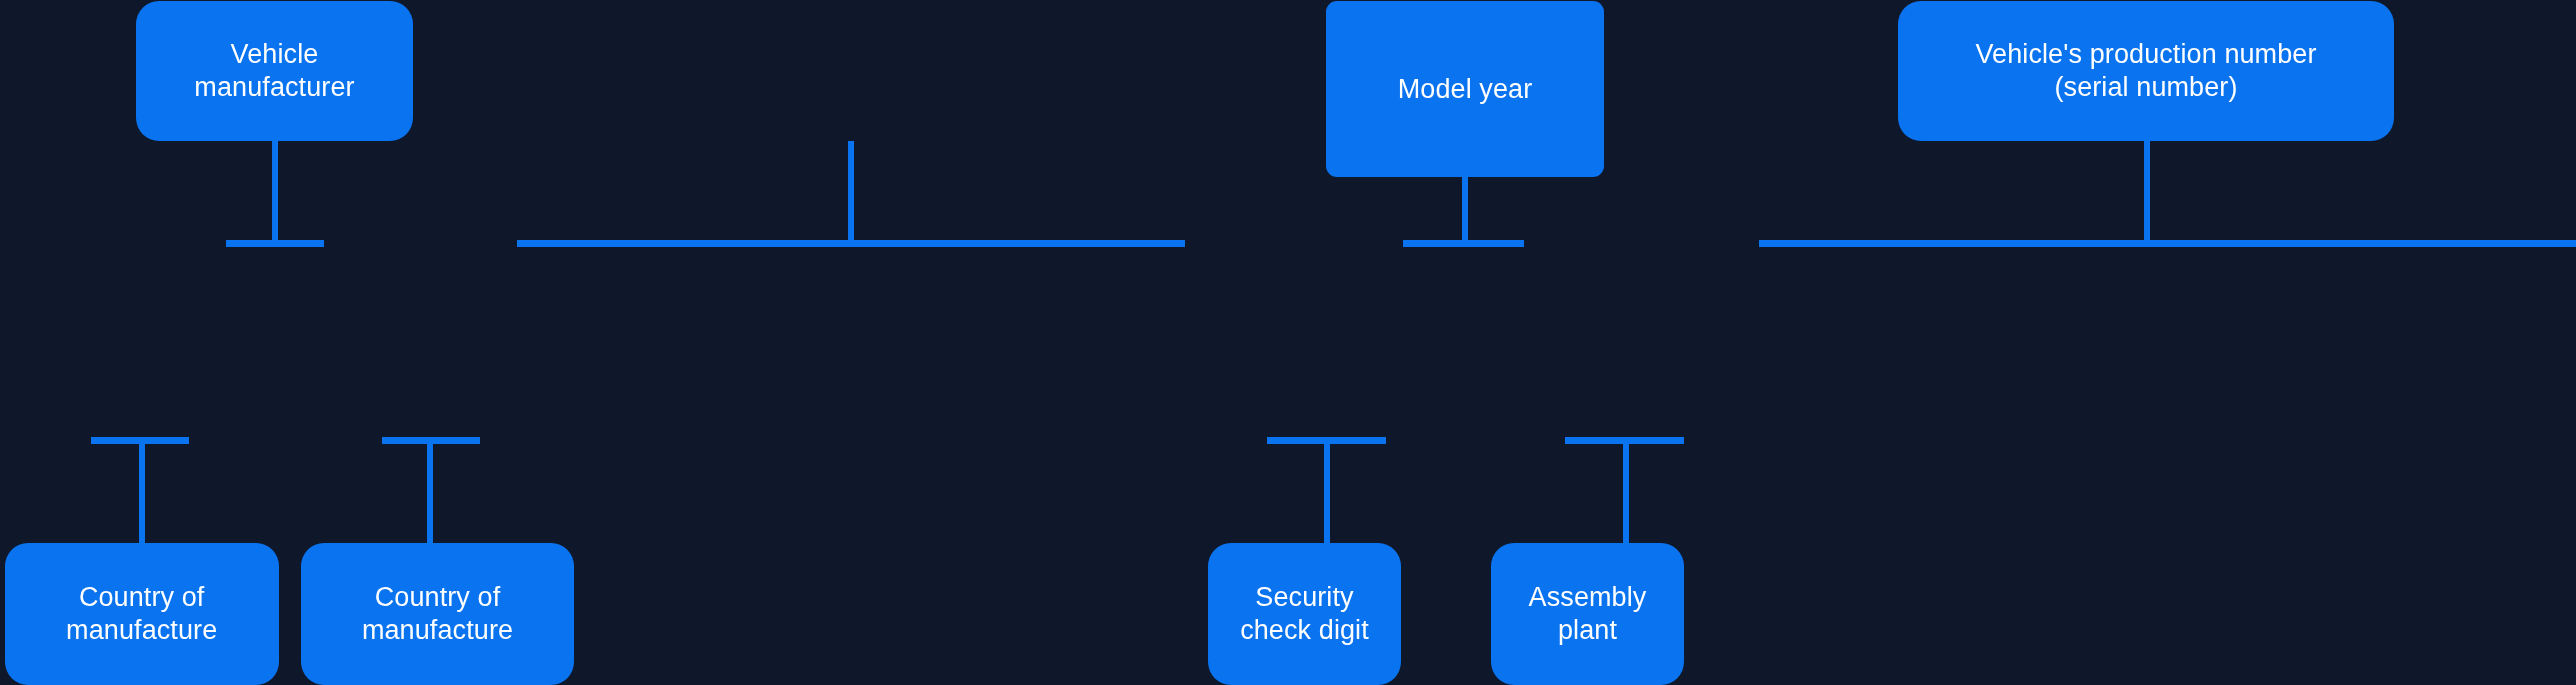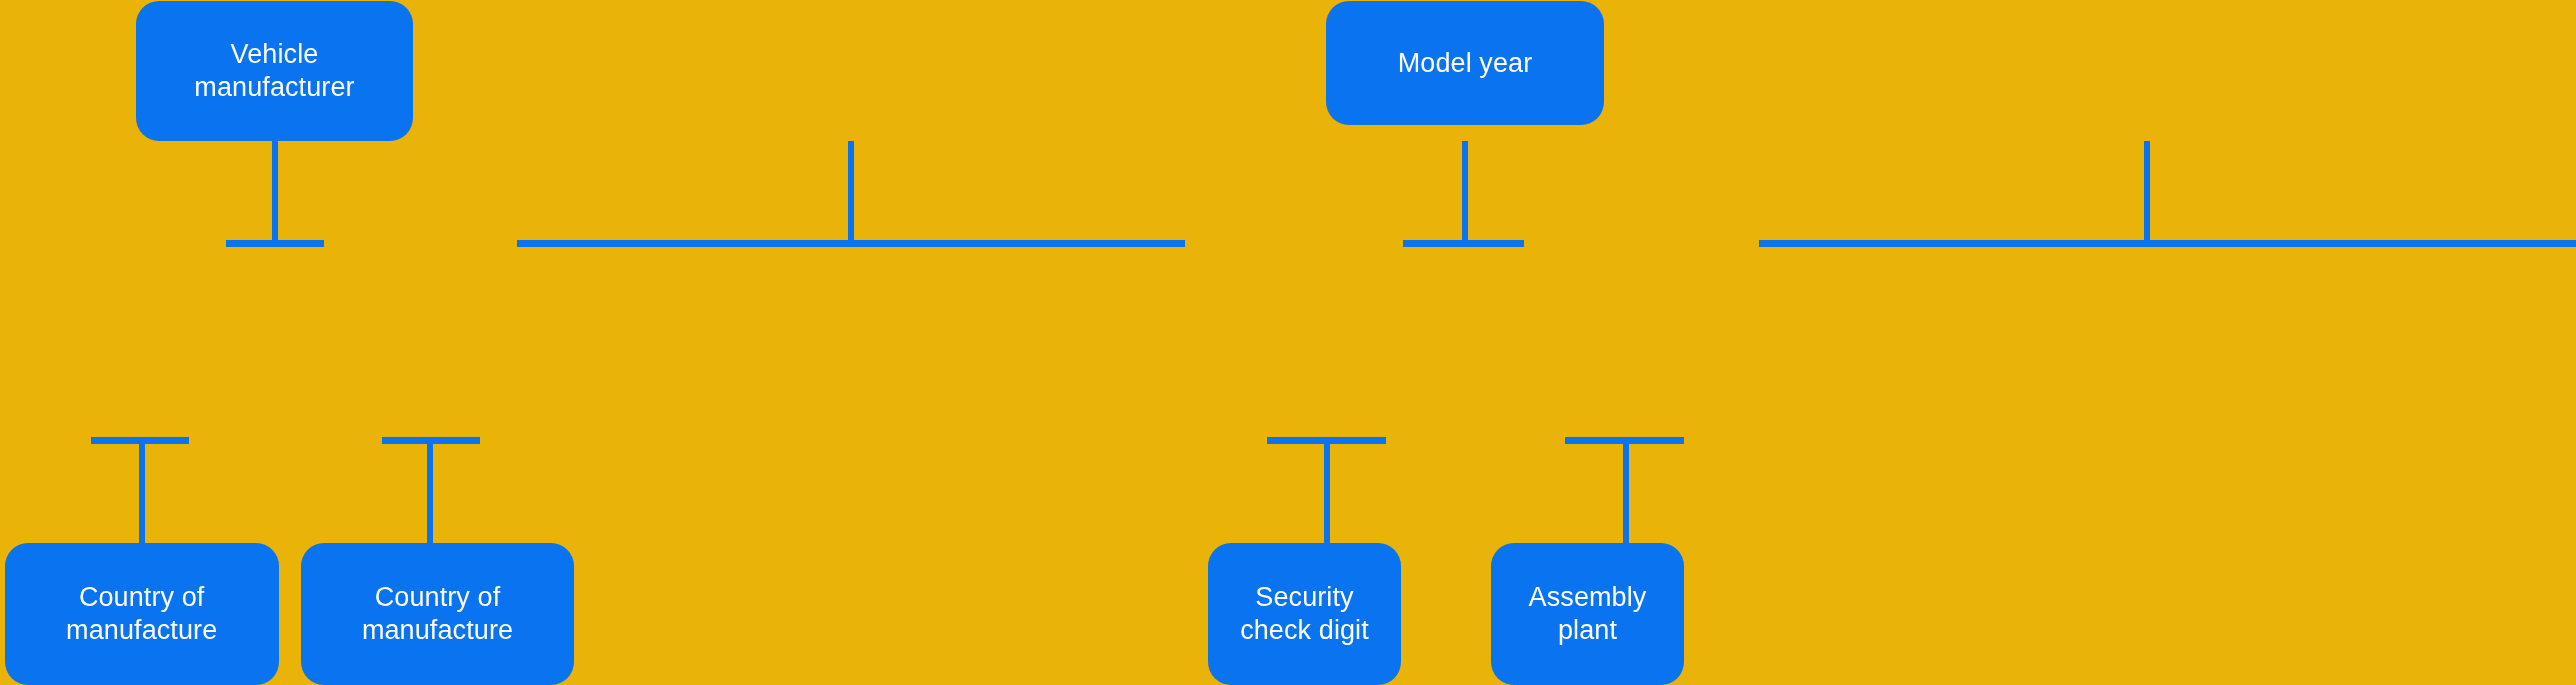--- a/index.html
+++ b/index.html
@@ -4,21 +4,21 @@
 <style>
   html, body {
     margin: 0;
     padding: 0;
     background: #000000;
   }
   #diagram-root {
     position: relative;
     width: 2576px;
     height: 686px;
-    background: #eab308;
+    background: #0f172a;
     overflow: hidden;
     font-family: "Liberation Sans", sans-serif;
   }
   .node-box {
     position: absolute;
     box-sizing: border-box;
     background: #0a73f0;
     border-radius: 23px;
     color: #ffffff;
     display: flex;
@@ -61,21 +61,23 @@
   <div class="conn-stem" style="left: 139px; top: 437px; height: 106px;"></div>
   <div class="conn-bar" style="left: 382px; top: 437px; width: 98px;"></div>
   <div class="conn-stem" style="left: 427px; top: 437px; height: 106px;"></div>
   <div class="conn-bar" style="left: 1267px; top: 437px; width: 119px;"></div>
   <div class="conn-stem" style="left: 1324px; top: 437px; height: 106px;"></div>
   <div class="conn-bar" style="left: 1565px; top: 437px; width: 119px;"></div>
   <div class="conn-stem" style="left: 1623px; top: 437px; height: 106px;"></div>
 
   <div class="node-box" style="left: 136px; top: 1.3px; width: 277px; height: 140px;">Vehicle
 manufacturer</div>
-  <div class="node-box" style="left: 1326px; top: 1.3px; width: 278px; height: 124px;">Model year</div>
+  <div class="node-box" style="left: 1326px; top: 1.3px; width: 278px; height: 176px; border-radius: 11px;">Model year</div>
+  <div class="node-box" style="left: 1898px; top: 1.3px; width: 496px; height: 140px;">Vehicle's production number
+(serial number)</div>
 
   <div class="node-box" style="left: 4.7px; top: 543px; width: 274px; height: 142px;">Country of
 manufacture</div>
   <div class="node-box" style="left: 301px; top: 543px; width: 273px; height: 142px;">Country of
 manufacture</div>
   <div class="node-box" style="left: 1208px; top: 543px; width: 193px; height: 142px;">Security
 check digit</div>
   <div class="node-box" style="left: 1491px; top: 543px; width: 193px; height: 142px;">Assembly
 plant</div>
 

